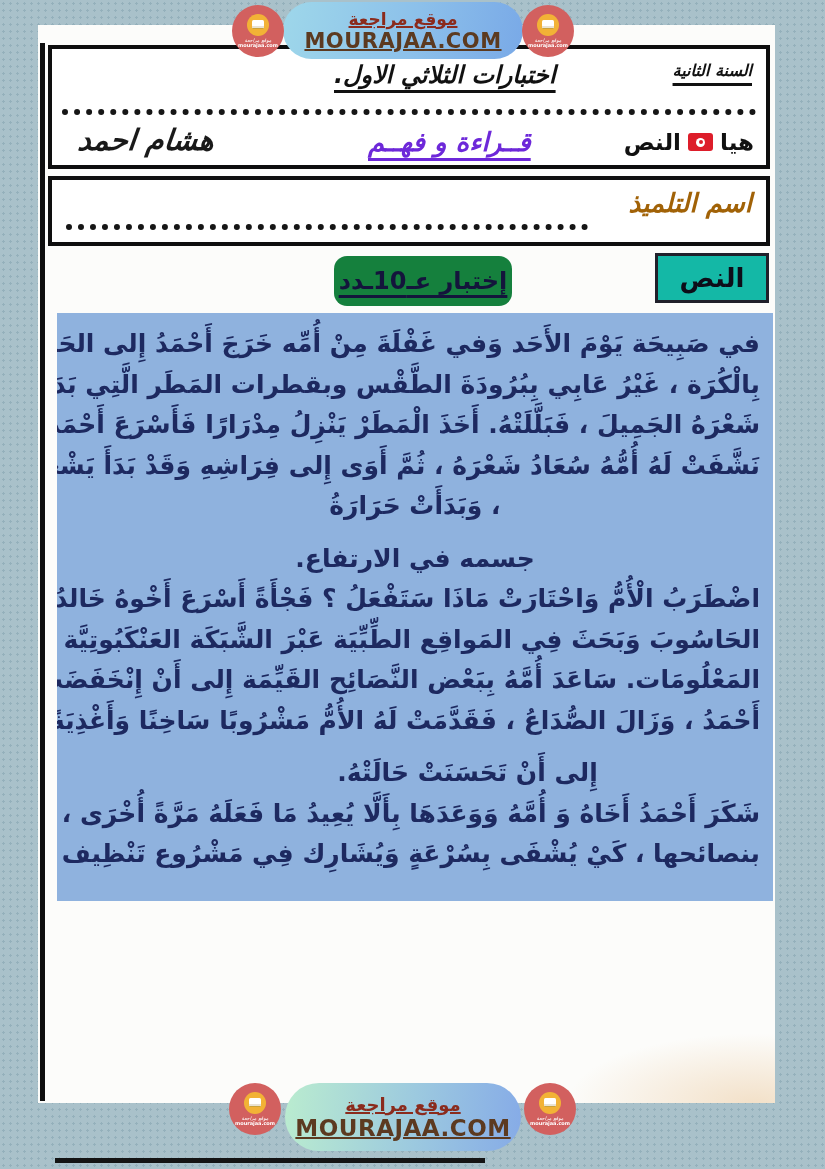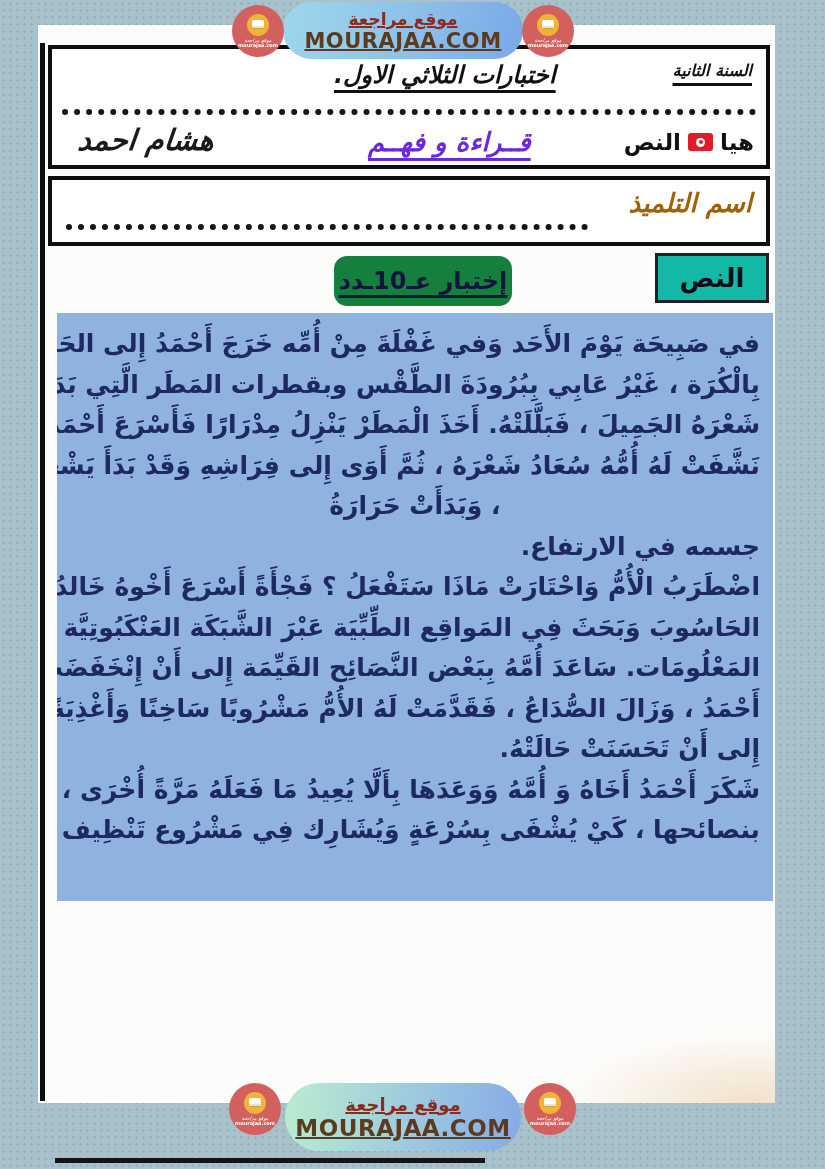--- a/index.html
+++ b/index.html
@@ -40,21 +40,21 @@
   .badge{position:absolute;left:296px;top:231px;width:178px;height:50px;background:#15803d;border-radius:13px;
     display:flex;align-items:center;justify-content:center;}
   .badge span{font-size:24px;font-weight:bold;color:#14143c;text-decoration:underline;
     text-decoration-thickness:2.5px;text-underline-offset:6px;direction:rtl;}
   
   .story{position:absolute;left:19px;top:288px;width:716px;height:588px;background:#8fb2de;
     padding:11px 13px;box-sizing:border-box;direction:rtl;overflow:hidden;}
   .tline{font-size:25px;font-weight:bold;color:#1d2960;line-height:40.5px;white-space:nowrap;}
   .a-right{text-align:right;}
   .a-center{text-align:center;}
-  .a-left{text-align:right;direction:rtl;}
+  .a-left{text-align:center;direction:rtl;margin-top:12px;}
   
   .pill{position:absolute;display:flex;flex-direction:column;align-items:center;justify-content:center;z-index:5;}
   .pill-top{left:283px;top:2px;width:240px;height:57px;border-radius:29px;
     background:linear-gradient(100deg,#9ed7ea 0%,#8cc0ea 55%,#79a9e7 100%);}
   .pill-bottom{left:285px;top:1083px;width:236px;height:68px;border-radius:34px;
     background:linear-gradient(95deg,#baeccf 0%,#9cc9df 55%,#86abe7 100%);}
   .pill .l1{font-size:17px;font-weight:bold;color:#8b2b1d;text-decoration:underline;text-decoration-thickness:2px;direction:rtl;}
   .pill .l2{font-size:21px;font-weight:bold;color:#5c3a20;text-decoration:underline;text-decoration-thickness:2px;letter-spacing:.5px;}
   .pill-bottom .l1{font-size:18px;}
   .pill-bottom .l2{font-size:23px;}

